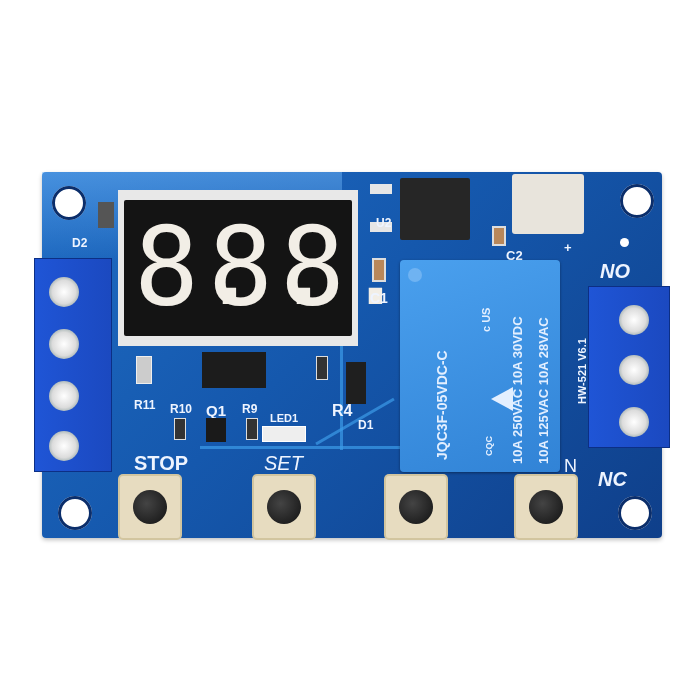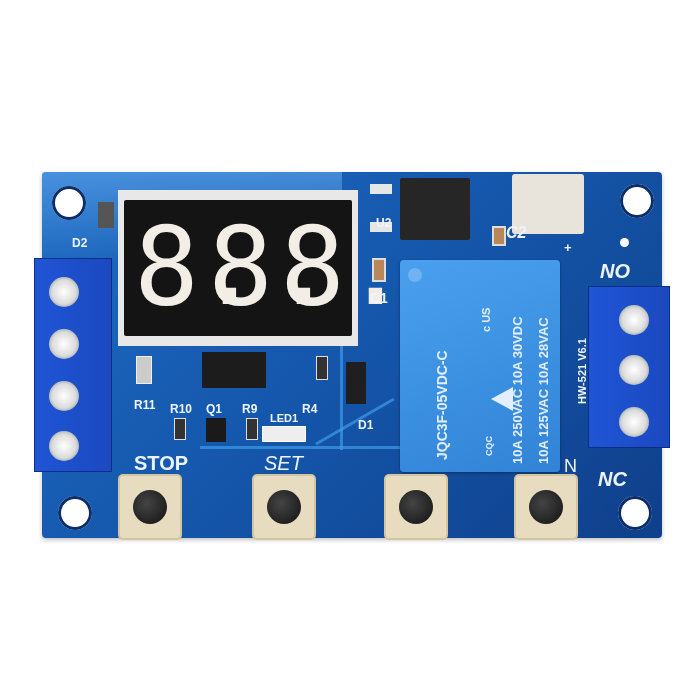--- a/index.html
+++ b/index.html
@@ -58,39 +58,39 @@
 
 <div class="abs smd" style="left:400px;top:178px;width:70px;height:62px;background:#262626;border-radius:2px;"></div>
 <div class="abs pad" style="left:370px;top:184px;width:22px;height:10px;"></div>
 <div class="abs pad" style="left:370px;top:222px;width:22px;height:10px;"></div>
 <span class="abs silk" style="left:376px;top:216px;font-size:12px;">U2</span>
 
 <div class="abs" style="left:512px;top:174px;width:72px;height:60px;background:#e8e4dc;border-radius:3px;"></div>
 <span class="abs silk" style="left:564px;top:240px;font-size:13px;">+</span>
 
 <div class="abs smd-cap" style="left:492px;top:226px;width:10px;height:16px;"></div>
-<span class="abs silk" style="left:506px;top:224px;font-size:16px;font-style:italic;">C2</span>
+<span class="abs silk" style="left:506px;top:248px;font-size:13px;">C2</span>
 
 <div class="abs smd-cap" style="left:372px;top:258px;width:10px;height:20px;"></div>
 <span class="abs silk" style="left:370px;top:290px;font-size:14px;">C1</span>
 
 <div class="abs smd" style="left:202px;top:352px;width:64px;height:36px;background:#1c1c1c;"></div>
 
 <div class="abs smd" style="left:136px;top:356px;width:14px;height:26px;background:#ccc;border:1px solid #eee;"></div>
 <span class="abs silk" style="left:134px;top:398px;font-size:12px;">R11</span>
 
 <div class="abs smd" style="left:316px;top:356px;width:10px;height:22px;background:#333;border:1px solid #ddd;"></div>
-<span class="abs silk" style="left:302px;top:382px;font-size:12px;margin-top:20px;">R4</span>
+<span class="abs silk" style="left:332px;top:382px;font-size:16px;margin-top:20px;">R4</span>
 
 <div class="abs smd" style="left:346px;top:362px;width:20px;height:42px;background:#1f1f1f;"></div>
 <span class="abs silk" style="left:358px;top:418px;font-size:12px;">D1</span>
 
 <span class="abs silk" style="left:170px;top:402px;font-size:12px;">R10</span>
 <div class="abs smd" style="left:174px;top:418px;width:10px;height:20px;background:#333;border:1px solid #ddd;"></div>
-<span class="abs silk" style="left:206px;top:402px;font-size:12px;">Q1</span>
+<span class="abs silk" style="left:206px;top:402px;font-size:15px;">Q1</span>
 <div class="abs smd" style="left:206px;top:418px;width:20px;height:24px;background:#1a1a1a;"></div>
 <span class="abs silk" style="left:242px;top:402px;font-size:12px;">R9</span>
 <div class="abs smd" style="left:246px;top:418px;width:10px;height:20px;background:#333;border:1px solid #ddd;"></div>
 <span class="abs silk" style="left:270px;top:412px;font-size:11px;">LED1</span>
 <div class="abs" style="left:262px;top:426px;width:42px;height:14px;background:#eee;border:1px solid #fff;"></div>
 
 <div class="abs relay">
   <div class="abs" style="left:8px;top:8px;width:14px;height:14px;border-radius:50%;background:#6fb3f2;"></div>
   <span class="abs relay-text" style="left:34px;top:200px;font-size:14px;">JQC3F-05VDC-C</span>
   <span class="abs relay-text" style="left:80px;top:72px;font-size:11px;">c US</span>

